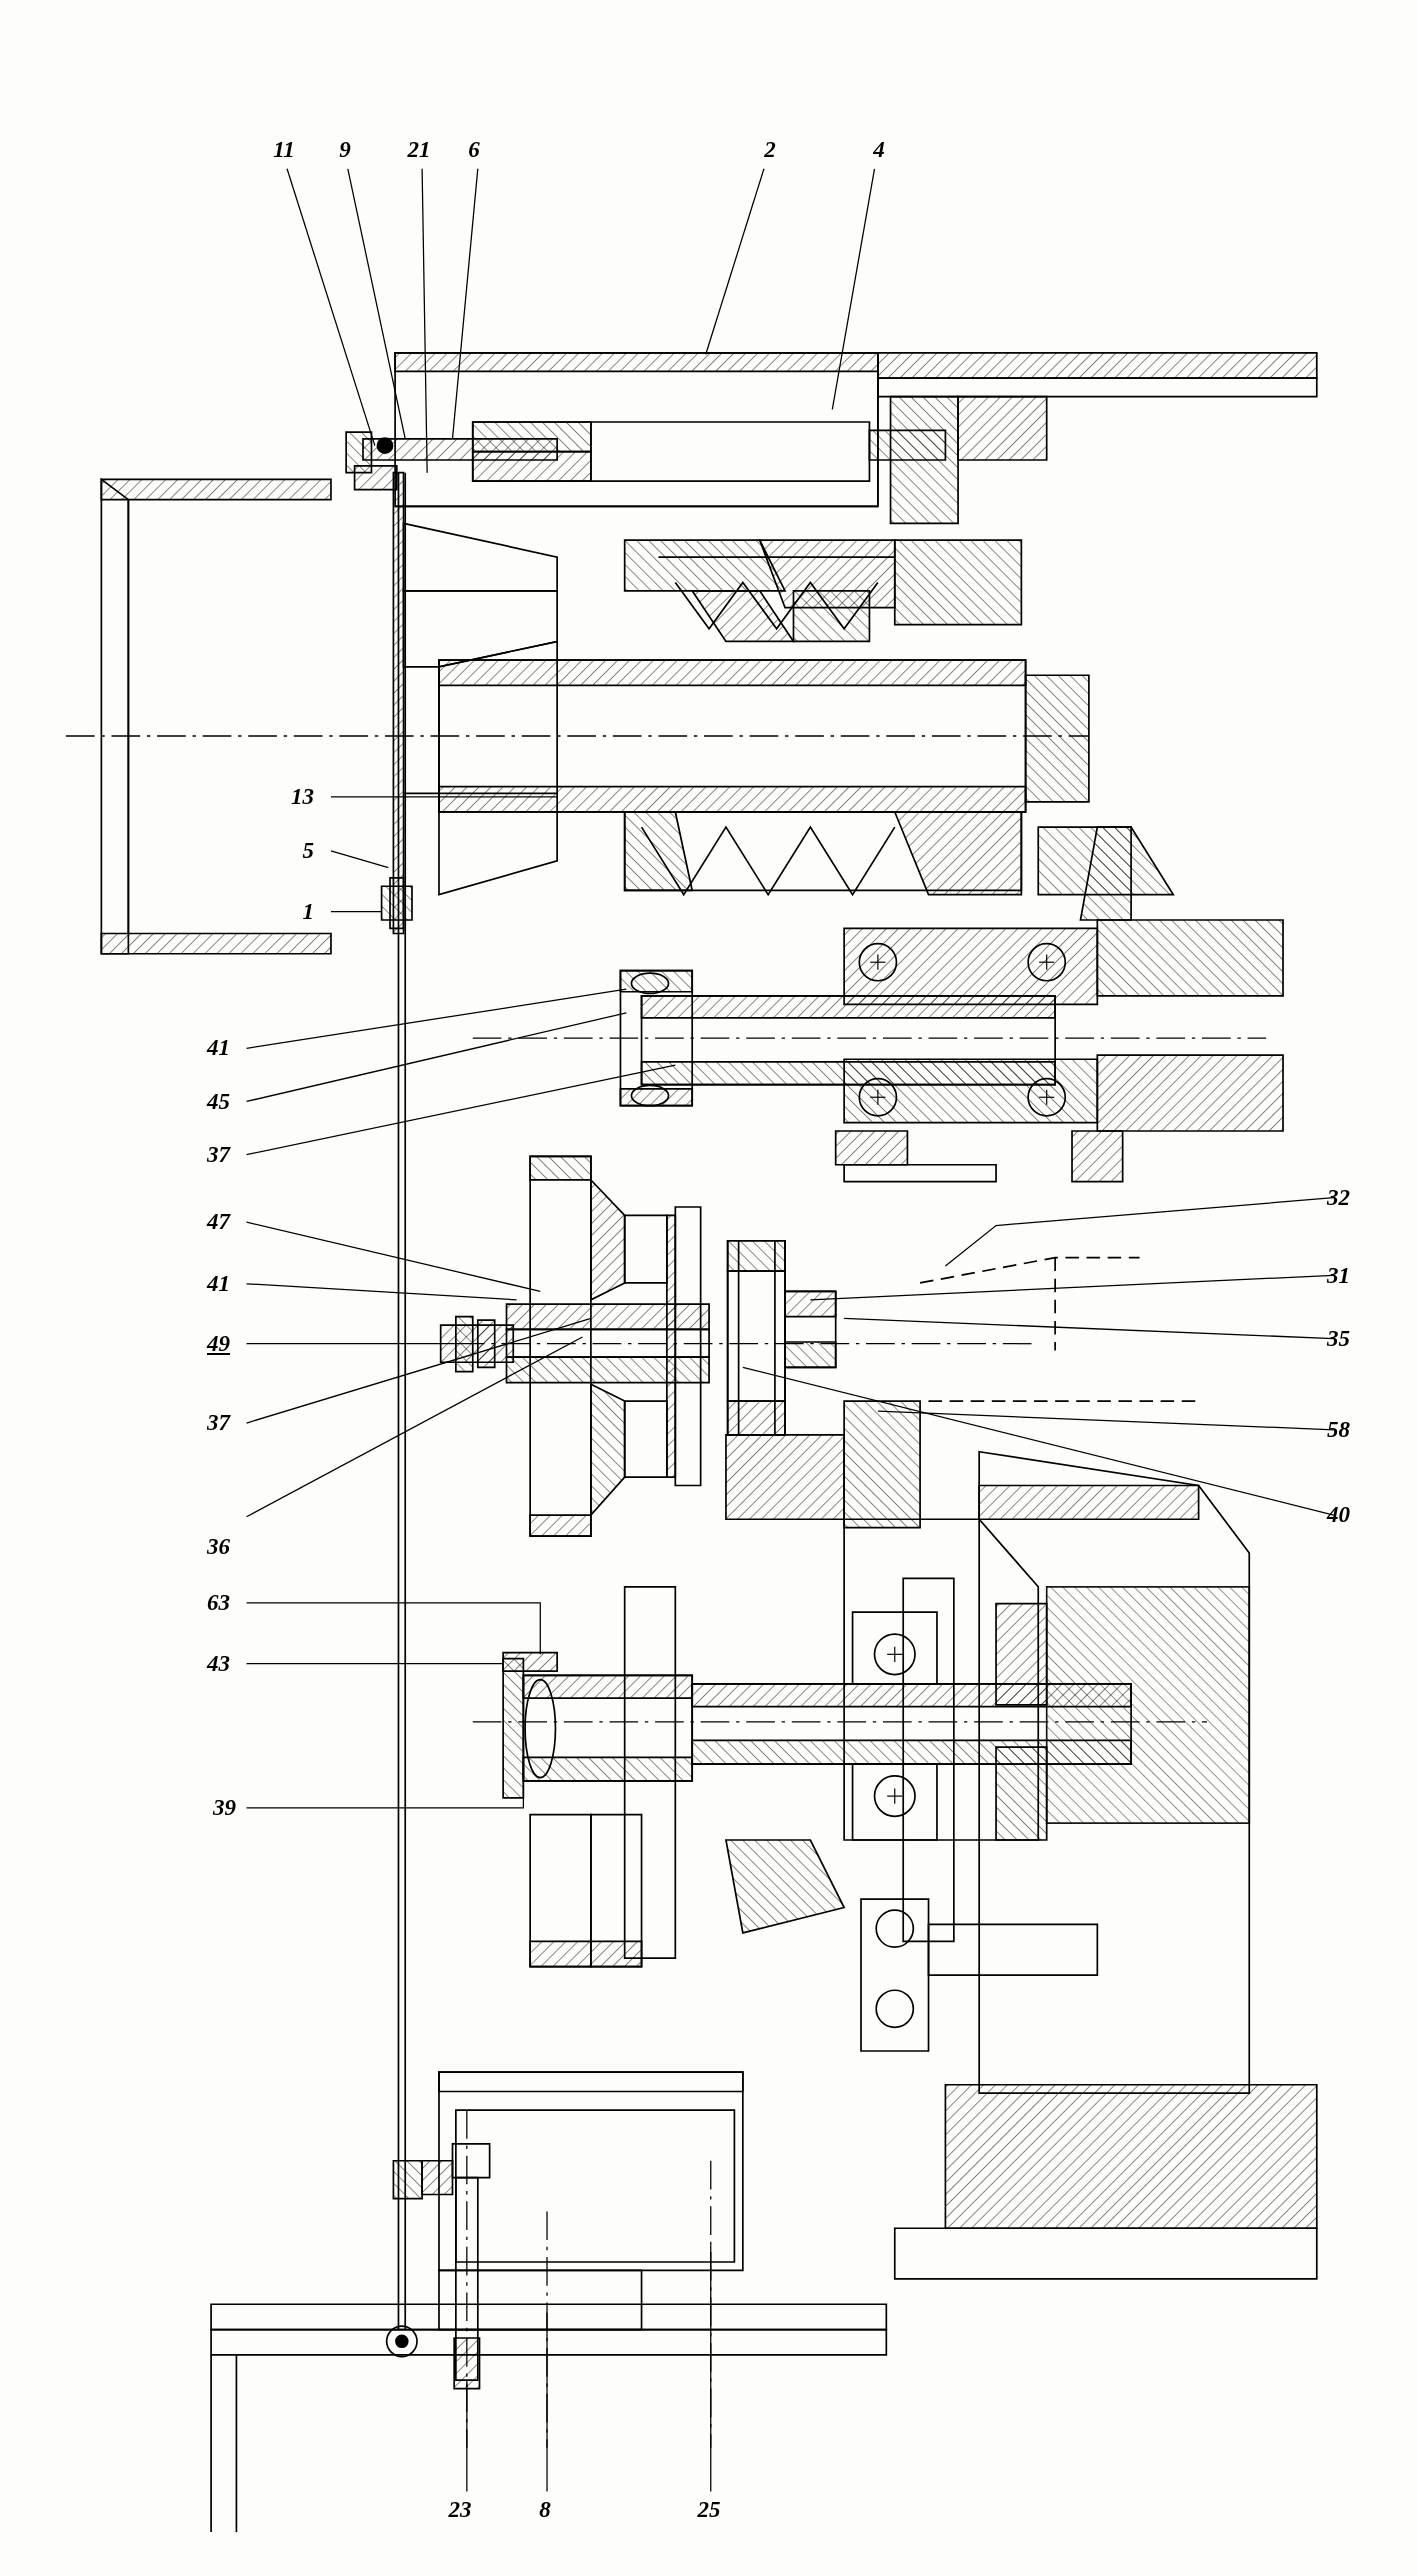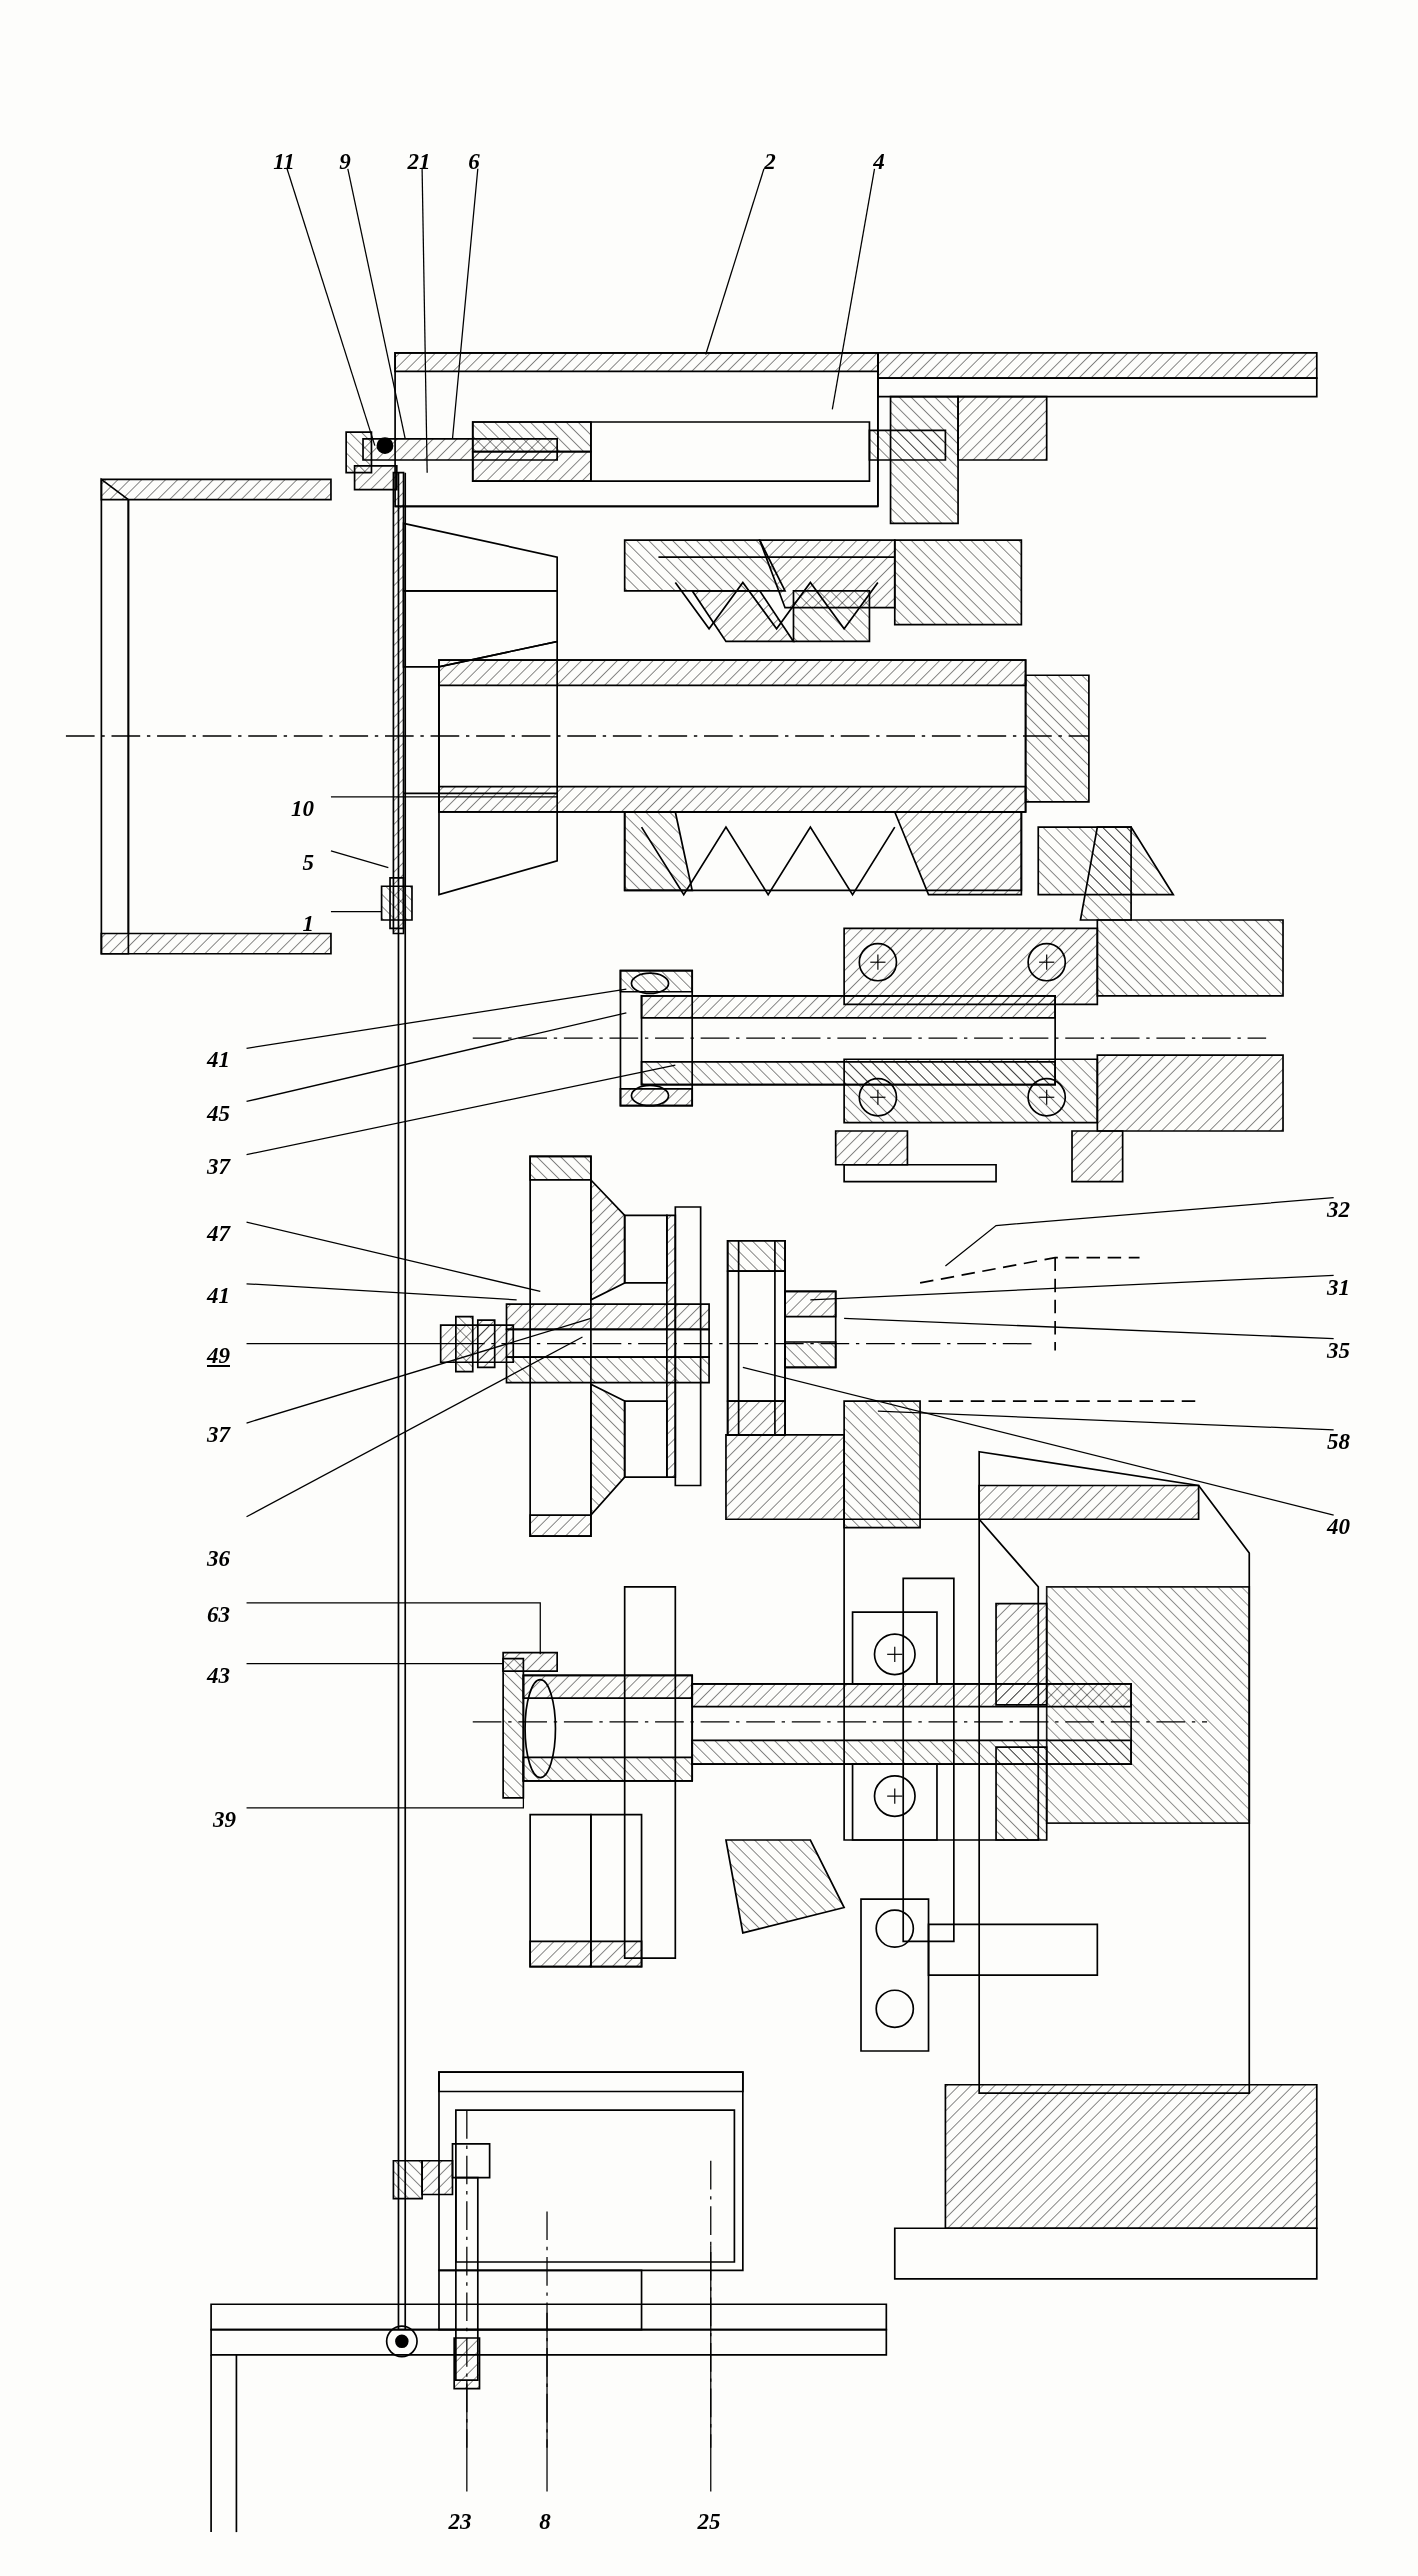--- a/index.html
+++ b/index.html
@@ -26,21 +26,20 @@
   }
   .ref-label {
     position: absolute;
     font-family: "Liberation Serif", serif;
     font-style: italic;
     font-weight: bold;
     font-size: 23px;
     color: #000000;
     line-height: 1;
     white-space: nowrap;
-    margin-top: 12px;
   }
   .ref-label.right {
     transform: translateX(-100%);
   }
   .ref-label.center {
     transform: translateX(-50%);
   }
 </style>
 </head>
 <body>
@@ -316,21 +315,21 @@
   </svg>
 
   <div>
     <span class="ref-label center" style="left:284px; top:138px;">11</span>
     <span class="ref-label center" style="left:345px; top:138px;">9</span>
     <span class="ref-label center" style="left:419px; top:138px;">21</span>
     <span class="ref-label center" style="left:474px; top:138px;">6</span>
     <span class="ref-label center" style="left:770px; top:138px;">2</span>
     <span class="ref-label center" style="left:879px; top:138px;">4</span>
 
-    <span class="ref-label right" style="left:314px; top:785px;">10</span>
+    <span class="ref-label right" style="left:314px; top:785px;">13</span>
     <span class="ref-label right" style="left:314px; top:839px;">5</span>
     <span class="ref-label right" style="left:314px; top:900px;">1</span>
 
     <span class="ref-label right" style="left:230px; top:1036px;">41</span>
     <span class="ref-label right" style="left:230px; top:1090px;">45</span>
     <span class="ref-label right" style="left:230px; top:1143px;">37</span>
     <span class="ref-label right" style="left:230px; top:1210px;">47</span>
     <span class="ref-label right" style="left:230px; top:1272px;">41</span>
     <span class="ref-label right" style="left:230px; top:1332px;text-decoration:underline;">49</span>
     <span class="ref-label right" style="left:230px; top:1411px;">37</span>

